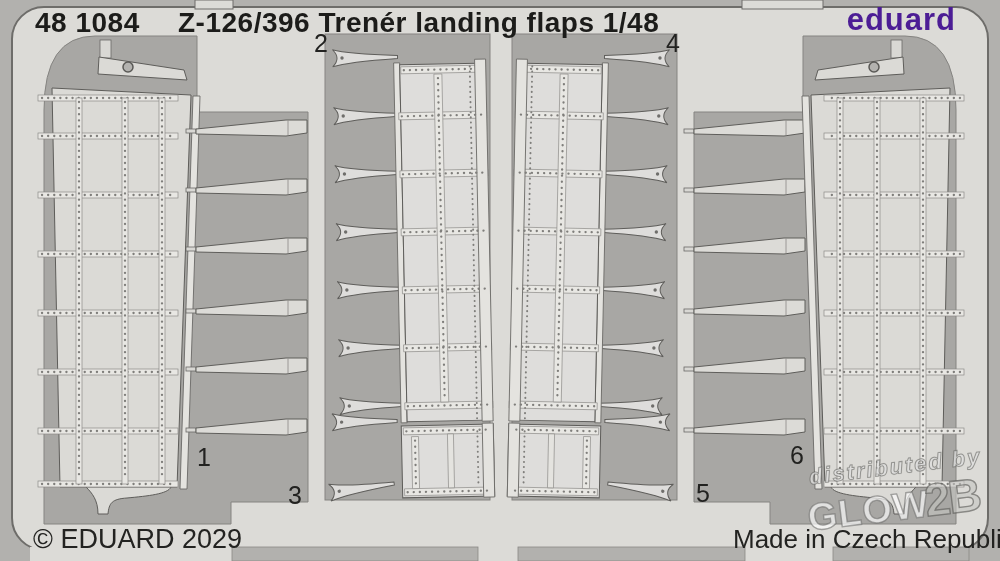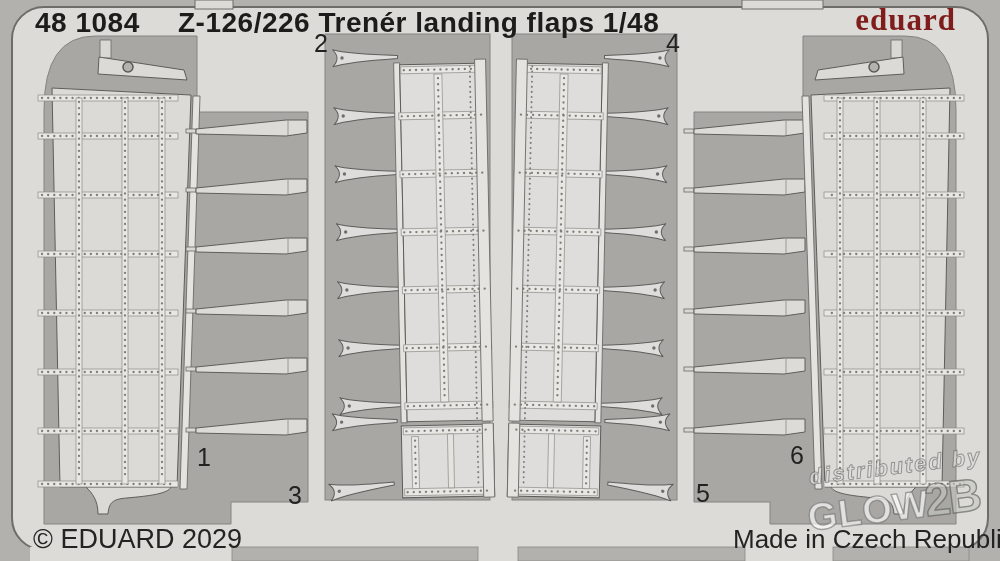--- a/index.html
+++ b/index.html
@@ -3,22 +3,22 @@
 <meta charset="utf-8">
 <style>
   html,body{margin:0;padding:0;background:#888;}
   .stage{position:relative;width:1000px;height:561px;overflow:hidden;
          background:#b2b1ae;font-family:"Liberation Sans",sans-serif;}
   .stage svg{position:absolute;left:0;top:0;}
   .txt{position:absolute;color:#1c1c1a;white-space:nowrap;line-height:1;}
   .hdr{font-size:28px;font-weight:bold;letter-spacing:0.5px;top:9px;}
   .code{left:35px;}
   .title{left:178px;}
-  .eduard{right:44px;top:4px;font-family:Liberation Serif, serif;font-weight:bold;
-          font-size:31px;letter-spacing:1px;color:#7f1d1d;}
+  .eduard{right:44px;top:4px;font-family:Liberation Sans, sans-serif;font-weight:bold;
+          font-size:31px;letter-spacing:1px;color:#4c1d95;}
   .pnum{font-size:25px;color:#222220;}
   .copy{left:33px;top:526px;font-size:27px;color:#232321;}
   .madein{left:733px;top:526px;font-size:26px;color:#232321;}
   .wm{position:absolute;left:812px;top:462px;width:190px;
       transform:rotate(-7deg);transform-origin:10% 50%;}
   .wm-line1{font-style:italic;font-weight:bold;font-size:22px;letter-spacing:2px;
       color:rgba(255,255,255,0.62);-webkit-text-stroke:1px rgba(92,92,90,0.55);
       text-shadow:0 0 1px rgba(90,90,88,0.4);}
   .wm-logo{margin-top:-3px;margin-left:-6px;}
   .wm-glow{font-weight:bold;font-size:38px;letter-spacing:1px;
@@ -184,21 +184,21 @@
     </g>
     <g>
       <use href="#ribset-shape" transform="translate(498,0)"></use>
     </g>
     <g>
       <use href="#skin-group" transform="translate(1002,0) scale(-1,1)"></use>
     </g>
   </svg>
 
   <div class="txt hdr code">48 1084</div>
-  <div class="txt hdr title">Z-126/226 Trenér landing flaps 1/48</div>
+  <div class="txt hdr title">Z-126/396 Trenér landing flaps 1/48</div>
   <div class="txt eduard">eduard</div>
 
   <div class="txt pnum" style="left:197px;top:445px;">1</div>
   <div class="txt pnum" style="left:314px;top:31px;">2</div>
   <div class="txt pnum" style="left:288px;top:483px;">3</div>
   <div class="txt pnum" style="left:666px;top:31px;">4</div>
   <div class="txt pnum" style="left:696px;top:481px;">5</div>
   <div class="txt pnum" style="left:790px;top:443px;">6</div>
 
   <div class="txt copy">© EDUARD 2029</div>

